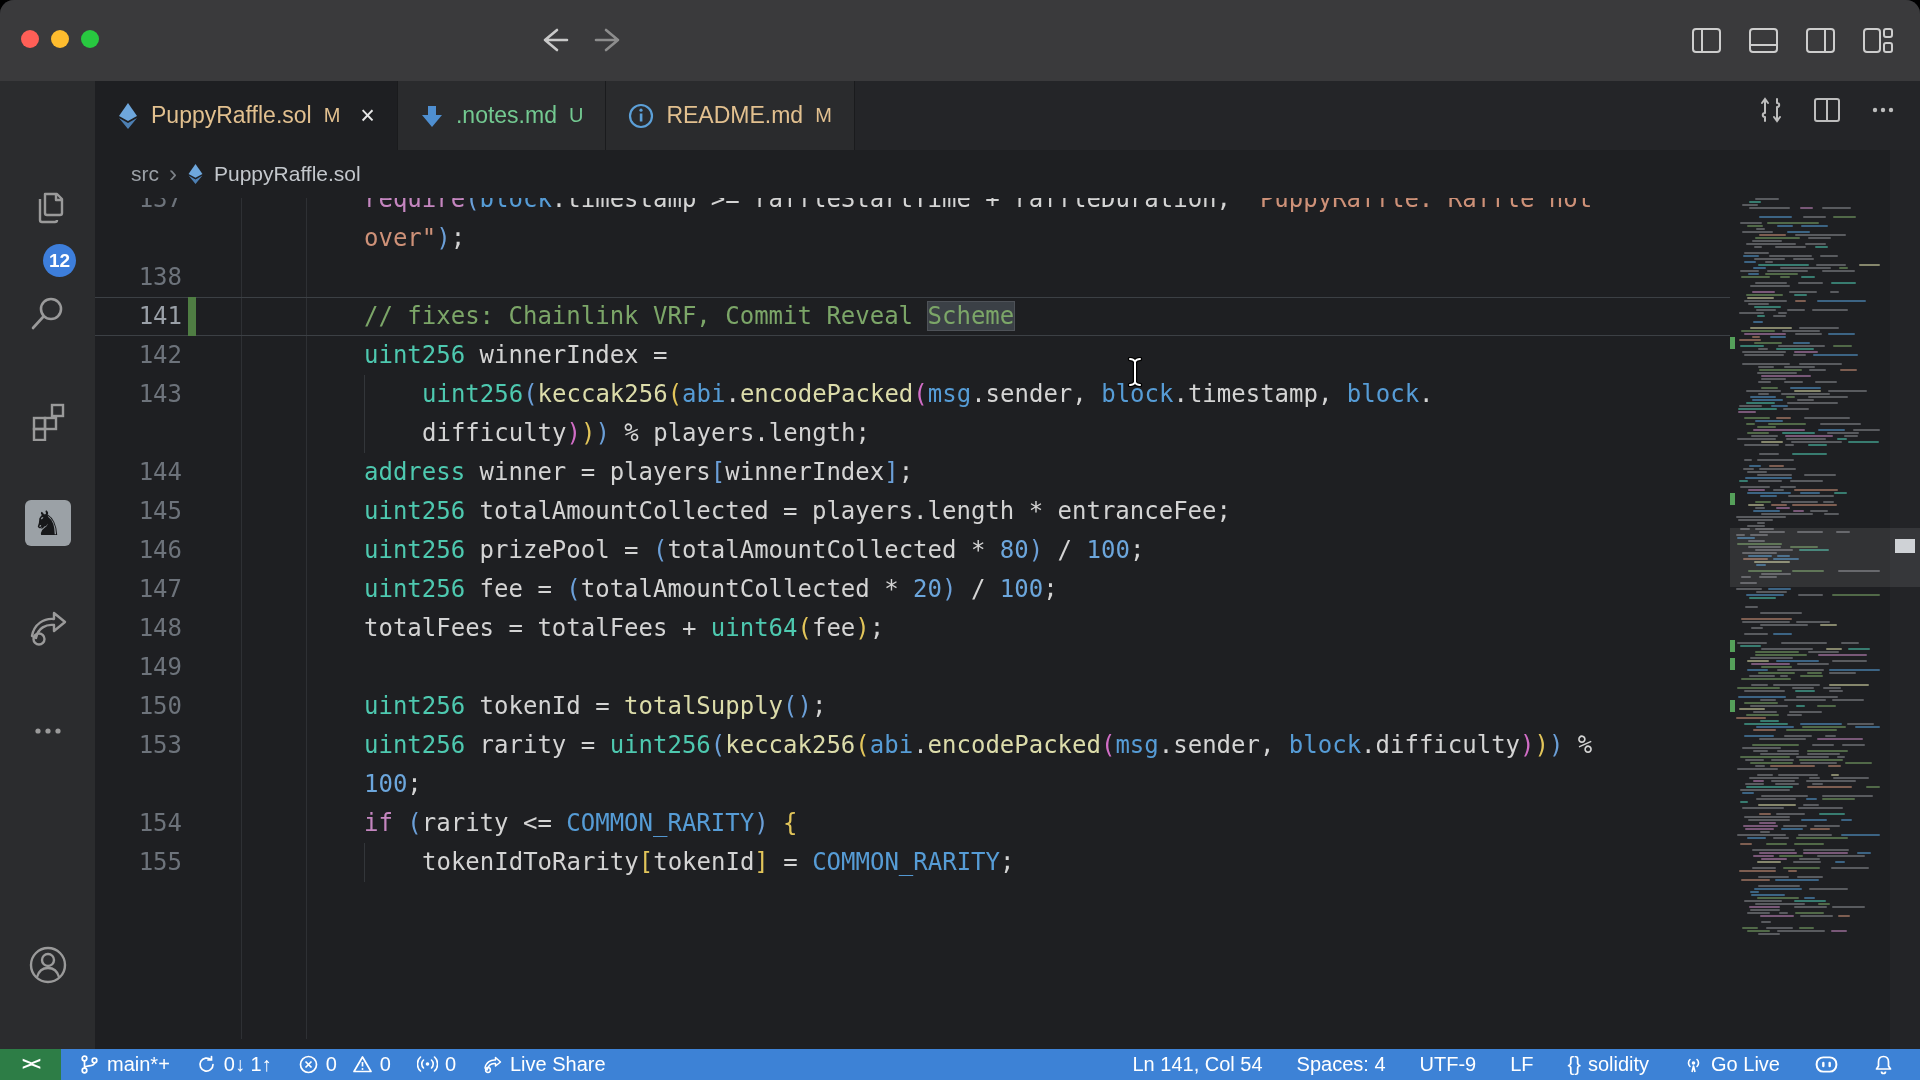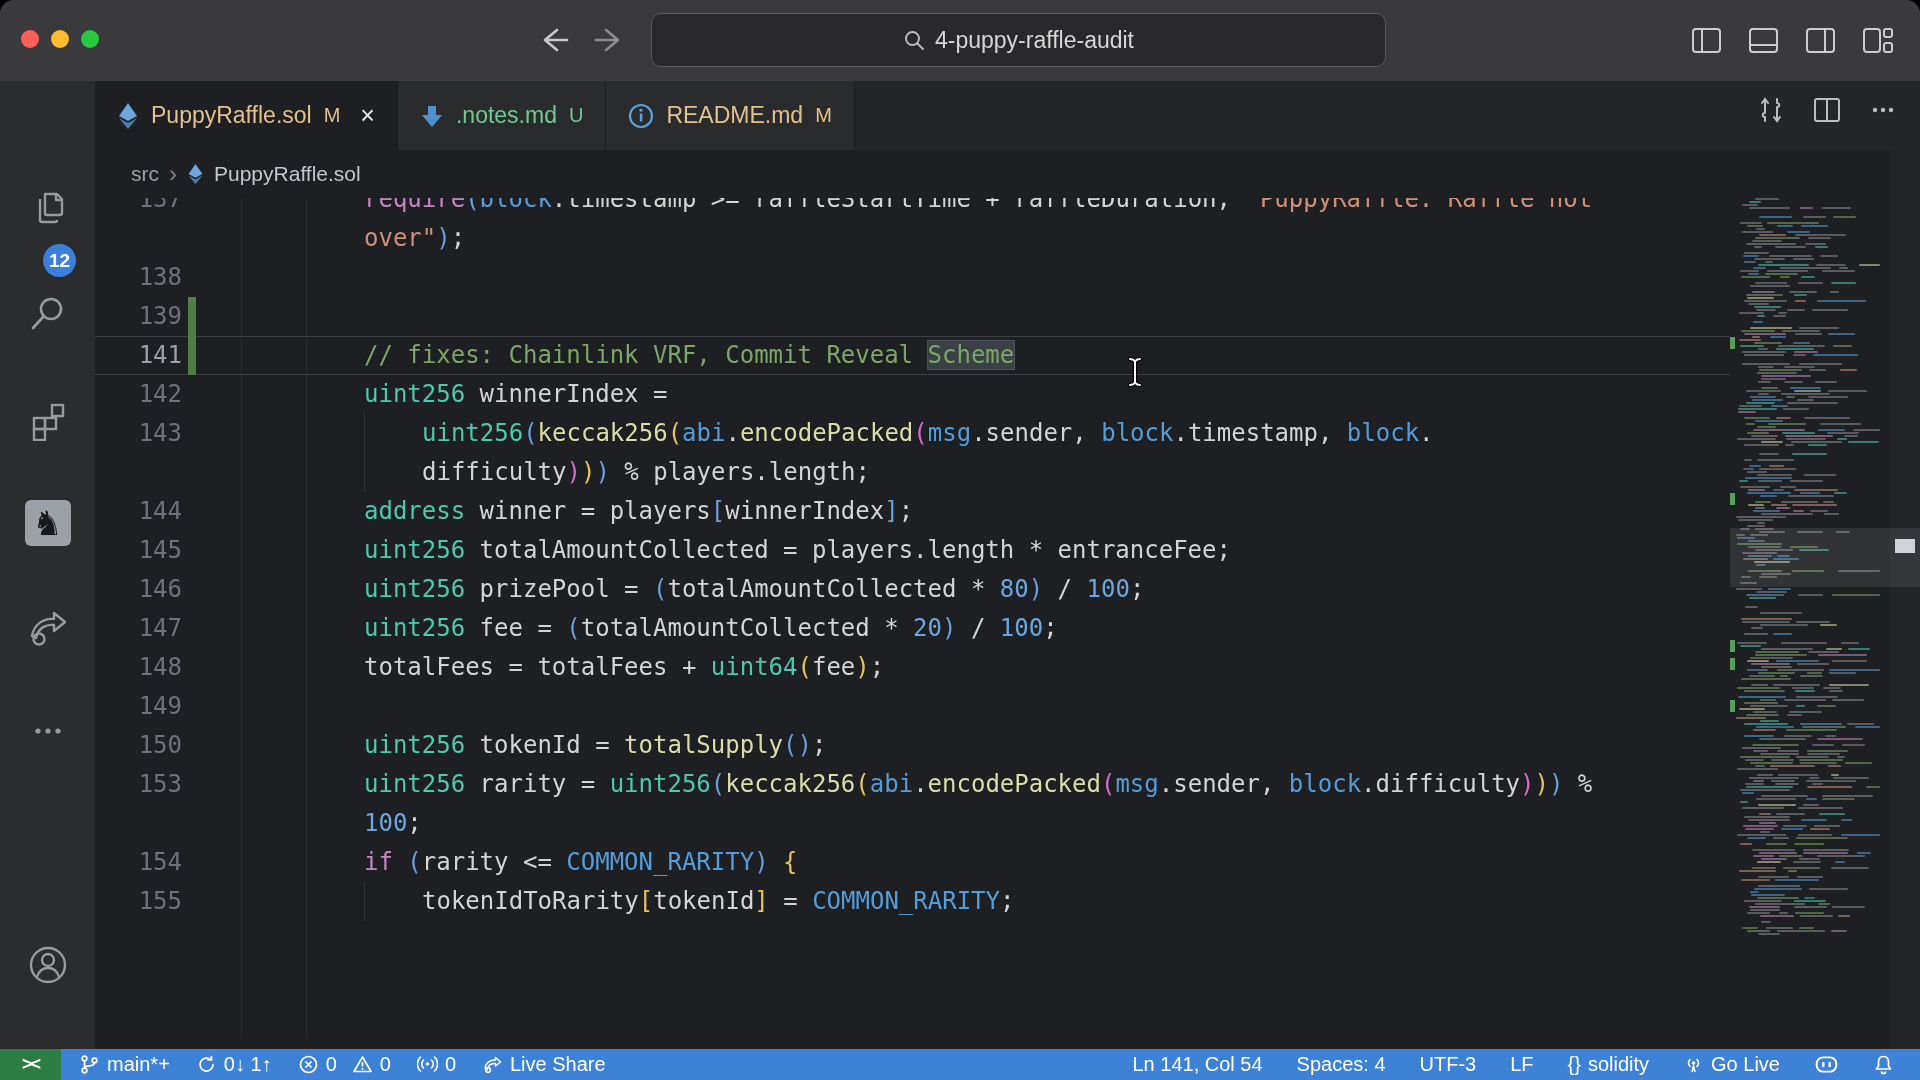--- a/index.html
+++ b/index.html
@@ -105,29 +105,20 @@
       <svg viewBox="0 0 40 36" width="40" height="36">
           <path d="M24 8 L12 18 L24 28 M12 18 H34" stroke="currentColor" stroke-width="2.6" fill="none" stroke-linecap="round" stroke-linejoin="round"></path>
         </svg>
     </div>
     <div class="navarrow" id="nav-fwd" style="left:590px">
       <svg viewBox="0 0 40 36" width="40" height="36">
           <path d="M16 8 L28 18 L16 28 M28 18 H6" stroke="currentColor" stroke-width="2.6" fill="none" stroke-linecap="round" stroke-linejoin="round"></path>
         </svg>
     </div>
 
-    <div id="searchbox">
-      <span>
-        <svg width="22" height="22" viewBox="0 0 22 22">
-            <circle cx="9.5" cy="9.5" r="6.5" stroke="#b9b9b9" stroke-width="2" fill="none"></circle>
-            <path d="M14.5 14.5 L20 20" stroke="#b9b9b9" stroke-width="2" stroke-linecap="round"></path>
-          </svg>
-      </span>
-      <span>4-puppy-raffle-audit</span>
-    </div>
 
     <div id="layout-icons">
       <span class="licon">
         <svg viewBox="0 0 33 33" width="33" height="33">
             <rect x="3" y="5" width="27" height="23" rx="3" stroke="currentColor" stroke-width="2" fill="none"></rect>
             <path d="M12 5 V28" stroke="currentColor" stroke-width="2"></path>
           </svg>
       </span>
       <span class="licon">
         <svg viewBox="0 0 33 33" width="33" height="33">
@@ -283,21 +274,20 @@
     <span style="color:#c3c7cc">PuppyRaffle.sol</span>
   </div>
 
   <div id="editor">
     <div class="iguide" style="left:146px"></div>
     <div class="iguide" style="left:211px"></div>
     <div id="code-rows">
         <div class="crow"><span class="ln">137</span><span class="txt ind8"><span class="tk-kw">require</span><span class="tk-b1">(</span><span class="tk-bl">block</span><span class="tk-v">.</span><span class="tk-v">timestamp</span><span class="tk-v"> &gt;= raffleStartTime + raffleDuration, </span><span class="tk-st">"PuppyRaffle: Raffle not</span></span></div>
         <div class="crow"><span class="ln"></span><span class="txt ind8"><span class="tk-st">over"</span><span class="tk-b1">)</span><span class="tk-v">;</span></span></div>
         <div class="crow"><span class="ln">138</span></div>
-        <div class="crow"><span class="ln">139</span><span class="modbar"></span><span class="txt ind8"></span></div>
         <div class="crow cur"><span class="ln">141</span><span class="modbar"></span><span class="txt ind8"><span class="tk-co">// fixes: Chainlink VRF, Commit Reveal </span><span class="tk-hl">Scheme</span></span></div>
         <div class="crow"><span class="ln">142</span><span class="txt ind8"><span class="tk-ty">uint256</span><span class="tk-v"> winnerIndex =</span></span></div>
         <div class="crow"><span class="ln">143</span><span class="g8"></span><span class="txt ind12"><span class="tk-ty">uint256</span><span class="tk-b1">(</span><span class="tk-fn">keccak256</span><span class="tk-b2">(</span><span class="tk-bl">abi</span><span class="tk-v">.</span><span class="tk-fn">encodePacked</span><span class="tk-b3">(</span><span class="tk-bl">msg</span><span class="tk-v">.</span><span class="tk-v">sender</span><span class="tk-v">, </span><span class="tk-bl">block</span><span class="tk-v">.</span><span class="tk-v">timestamp</span><span class="tk-v">, </span><span class="tk-bl">block</span><span class="tk-v">.</span></span></div>
         <div class="crow"><span class="ln"></span><span class="g8"></span><span class="txt ind12"><span class="tk-v">difficulty</span><span class="tk-b3">)</span><span class="tk-b2">)</span><span class="tk-b1">)</span><span class="tk-v"> % players.length;</span></span></div>
         <div class="crow"><span class="ln">144</span><span class="txt ind8"><span class="tk-ty">address</span><span class="tk-v"> winner = players</span><span class="tk-b1">[</span><span class="tk-v">winnerIndex</span><span class="tk-b1">]</span><span class="tk-v">;</span></span></div>
         <div class="crow"><span class="ln">145</span><span class="txt ind8"><span class="tk-ty">uint256</span><span class="tk-v"> totalAmountCollected = players.length * entranceFee;</span></span></div>
         <div class="crow"><span class="ln">146</span><span class="txt ind8"><span class="tk-ty">uint256</span><span class="tk-v"> prizePool = </span><span class="tk-b1">(</span><span class="tk-v">totalAmountCollected * </span><span class="tk-nu">80</span><span class="tk-b1">)</span><span class="tk-v"> / </span><span class="tk-nu">100</span><span class="tk-v">;</span></span></div>
         <div class="crow"><span class="ln">147</span><span class="txt ind8"><span class="tk-ty">uint256</span><span class="tk-v"> fee = </span><span class="tk-b1">(</span><span class="tk-v">totalAmountCollected * </span><span class="tk-nu">20</span><span class="tk-b1">)</span><span class="tk-v"> / </span><span class="tk-nu">100</span><span class="tk-v">;</span></span></div>
         <div class="crow"><span class="ln">148</span><span class="txt ind8"><span class="tk-v">totalFees = totalFees + </span><span class="tk-ty">uint64</span><span class="tk-b2">(</span><span class="tk-v">fee</span><span class="tk-b2">)</span><span class="tk-v">;</span></span></div>
         <div class="crow"><span class="ln">149</span><span class="txt ind8"></span></div>
@@ -800,21 +790,21 @@
       </span>
     </div>
     <div id="status-right">
       <span class="sitem">
           <span>Ln 141, Col 54</span>
         </span>
       <span class="sitem">
           <span>Spaces: 4</span>
         </span>
       <span class="sitem">
-          <span>UTF-3</span>
+          <span>UTF-9</span>
         </span>
       <span class="sitem">
           <span>LF</span>
         </span>
       <span class="sitem">
         <span>{}</span>
         <span>solidity</span>
       </span>
       <span class="sitem">
         <svg class="sicon" viewBox="0 0 21 21">

